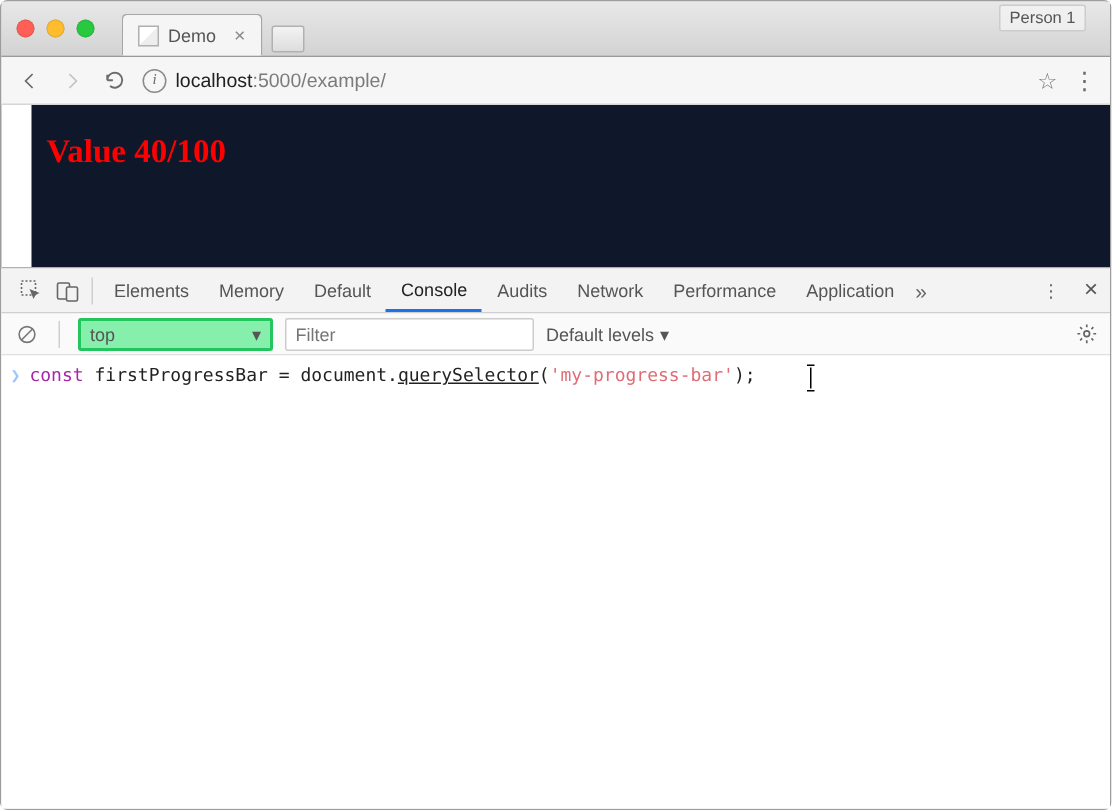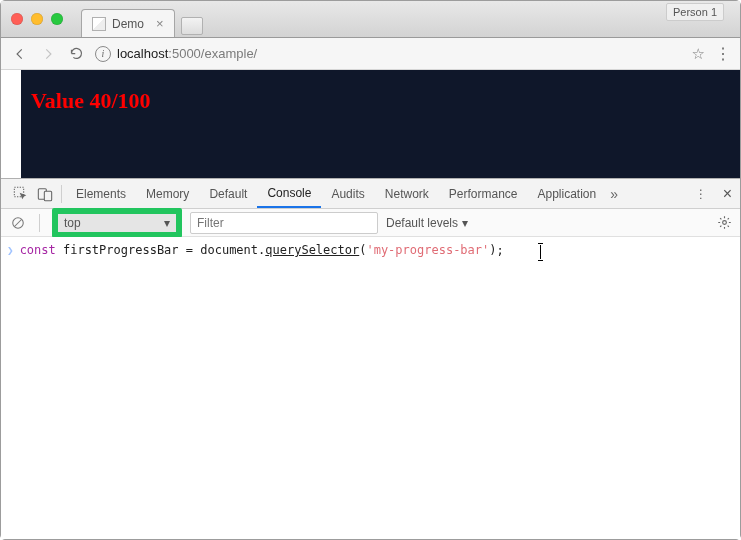--- a/index.html
+++ b/index.html
@@ -39,22 +39,22 @@
     .dt-iconbtn { width:24px; height:24px; display:flex; align-items:center; justify-content:center; color:#666; }
     .dt-sep { width:1px; height:18px; background:#cfcfcf; margin:0 4px; }
     .dt-tab { padding:0 10px; height:100%; display:flex; align-items:center; cursor:default; }
     .dt-tab.active { color:#222; border-bottom:2px solid #1a73e8; }
     .dt-more { margin-left:4px; font-size:14px; color:#666; }
     .dt-right { margin-left:auto; display:flex; align-items:center; gap:10px; }
     .dt-close { font-size:16px; color:#555; }
 
     .dt-sub { height:28px; display:flex; align-items:center; gap:8px; padding:0 8px; border-bottom:1px solid #e0e0e0; font-size:12px; color:#555; background:#fafafa; }
     .dt-nosym { width:18px; height:18px; display:flex; align-items:center; justify-content:center; }
-    .ctx-select { display:flex; align-items:center; gap:4px; border:6px solid #22c55e; background:#e5e5e5; padding:2px 6px; border-radius:2px; min-width:130px; justify-content:space-between; }
-    .filter-input { border:1px solid #ccc; background:#fff; padding:3px 6px; border-radius:2px; width:188px; font-size:12px; color:#888; }
+    .ctx-select { display:flex; align-items:center; gap:4px; border:2px solid #22c55e; background:#86efac; padding:2px 6px; border-radius:2px; min-width:130px; justify-content:space-between; }
+    .filter-input { border:1px solid #ccc; background:#fff; padding:3px 6px; border-radius:2px; width:166px; font-size:12px; color:#888; }
     .levels { display:flex; align-items:center; gap:4px; color:#555; }
     .dt-gear { margin-left:auto; font-size:15px; color:#666; }
 
     .console-body { flex:1; font-family:Menlo,Consolas,monospace; font-size:12px; padding:4px 6px; background:#fff; overflow:auto; }
     .cline { display:flex; align-items:flex-start; gap:6px; padding:2px 0; }
     .caret { color:#a0c3ff; font-size:11px; margin-top:1px; }
     .code { white-space:pre; }
     .kw { color:#a626a4; }
     .def { color:#222; }
     .punc { color:#222; }

